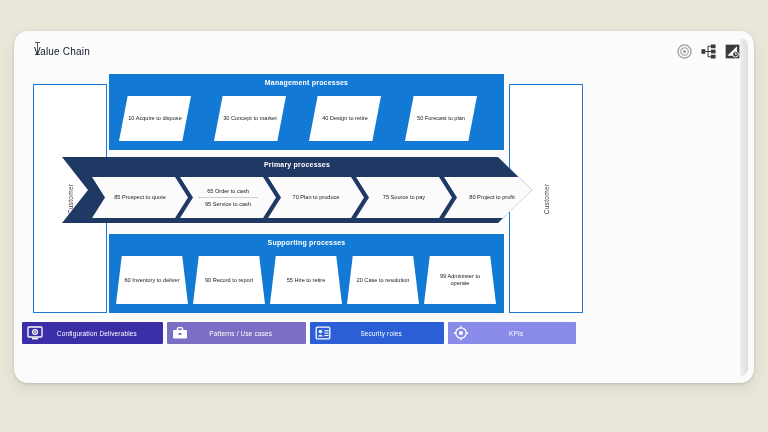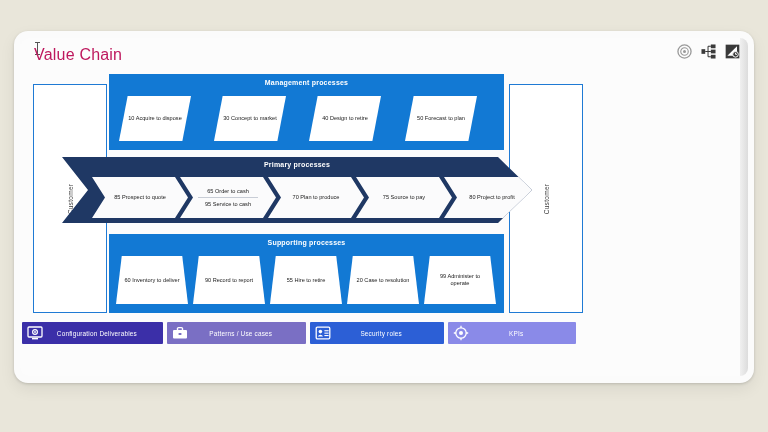--- a/index.html
+++ b/index.html
@@ -24,21 +24,21 @@
   }
   .right-rail{
     position:absolute;right:6px;top:7px;width:8px;height:338px;
     background:linear-gradient(to right,#f0f0f0,#dcdcdc);
     border-radius:0 10px 10px 0;
   }
 
   
   .title{
     position:absolute;left:34px;top:46px;
-    font-size:16px;color:#be185d;letter-spacing:.2px;
+    font-size:10px;color:#0f172a;letter-spacing:.2px;
   }
   .caret{
     position:absolute;left:37px;top:42px;width:1px;height:13px;background:#555;
   }
   .caret:before,.caret:after{
     content:"";position:absolute;left:-2px;width:5px;height:1px;background:#555;
   }
   .caret:before{top:0;}
   .caret:after{bottom:0;}
 

